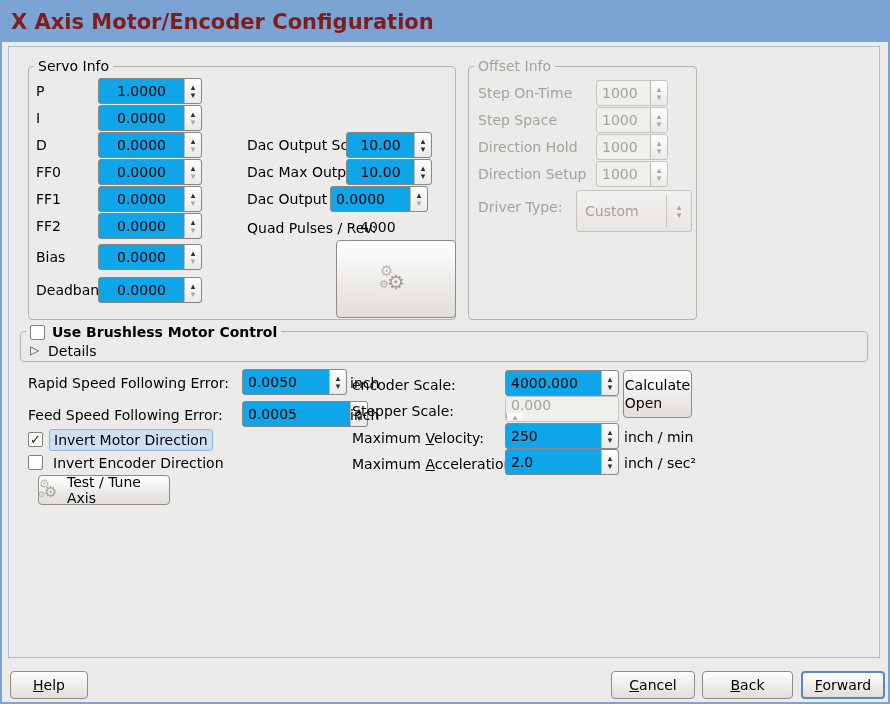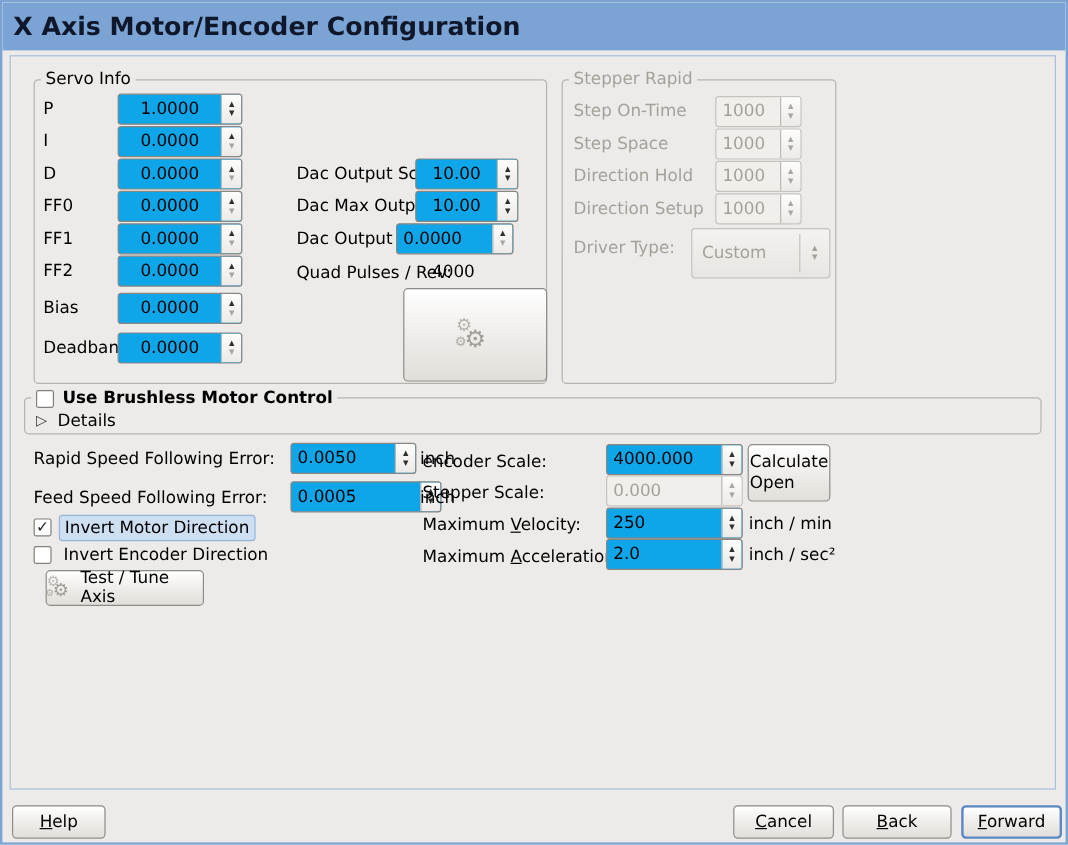--- a/index.html
+++ b/index.html
@@ -4,21 +4,21 @@
 <style>
   html,body{margin:0;padding:0;background:#d9d6d2;}
   *{box-sizing:border-box;}
   #window{
     position:relative;width:890px;height:704px;
     border:2px solid #7BA3D4;background:#EDEBE9;
     font-family:"DejaVu Sans",sans-serif;overflow:hidden;
   }
   #titlebar{
     position:absolute;left:0;top:0;right:0;height:40px;
-    background:#7BA3D4;color:#0f172a;font-weight:bold;font-size:21px;
+    background:#7BA3D4;color:#7f1d1d;font-weight:bold;font-size:21px;
     line-height:40px;padding-left:9px;
   }
   #content-frame{
     position:absolute;left:6px;top:44px;width:872px;height:612px;
     border:1px solid #A6BFDD;
   }
   .lbl{position:absolute;font-size:14px;color:#000;white-space:nowrap;line-height:18px;}
   .lbl.bold{font-weight:bold;}
   .lbl.dis{color:#a5a19a;}
   .frame{position:absolute;border:1px solid #b6b2ac;border-radius:4px;}
@@ -170,21 +170,21 @@
 
   <div class="btn" style="left:334px;top:238px;width:120px;height:78px;">
     <span class="gears">
       <span class="g1">⚙</span>
       <span class="g2">⚙</span>
       <span class="g3">⚙</span>
     </span>
   </div>
 
   <div class="frame" style="left:466px;top:64px;width:229px;height:254px;"></div>
-  <div class="legend dis" style="left:472px;top:56px;">Stepper Rapid</div>
+  <div class="legend dis" style="left:472px;top:56px;">Offset Info</div>
 
   <div class="lbl dis" style="left:476px;top:82px;">Step On-Time</div>
   <div class="lbl dis" style="left:476px;top:109px;">Step Space</div>
   <div class="lbl dis" style="left:476px;top:136px;">Direction Hold</div>
   <div class="lbl dis" style="left:476px;top:163px;">Direction Setup</div>
   <div class="lbl dis" style="left:476px;top:196px;">Driver Type:</div>
 
   <span class="spin disabled" style="left:594px;top:78px;width:72px;">
     <input value="1000" style="">
     <span class="sb">
@@ -275,21 +275,21 @@
         <span class="arr">▴</span>
         <span class="arr">▾</span>
       </span>
   </span>
   <div class="btn" style="left:621px;top:368px;width:69px;height:48px;">
     <span class="multiline">Calculate
 Open</span>
   </div>
 
   <div class="lbl" style="left:350px;top:400px;">Stepper Scale:</div>
-  <span class="spin disabled" style="left:503px;top:394px;width:114px;">
+  <span class="spin disabled" style="left:503px;top:394px;width:114px;flex-direction:column;">
     <input value="0.000" style="">
     <span class="sb">
         <span class="arr dim">▴</span>
         <span class="arr dim">▾</span>
       </span>
   </span>
 
   <div class="lbl" style="left:350px;top:427px;"><span>Maximum </span><span class="u">V</span><span>elocity:</span></div>
   <span class="spin" style="left:503px;top:421px;width:114px;">
     <input value="250" style="">

